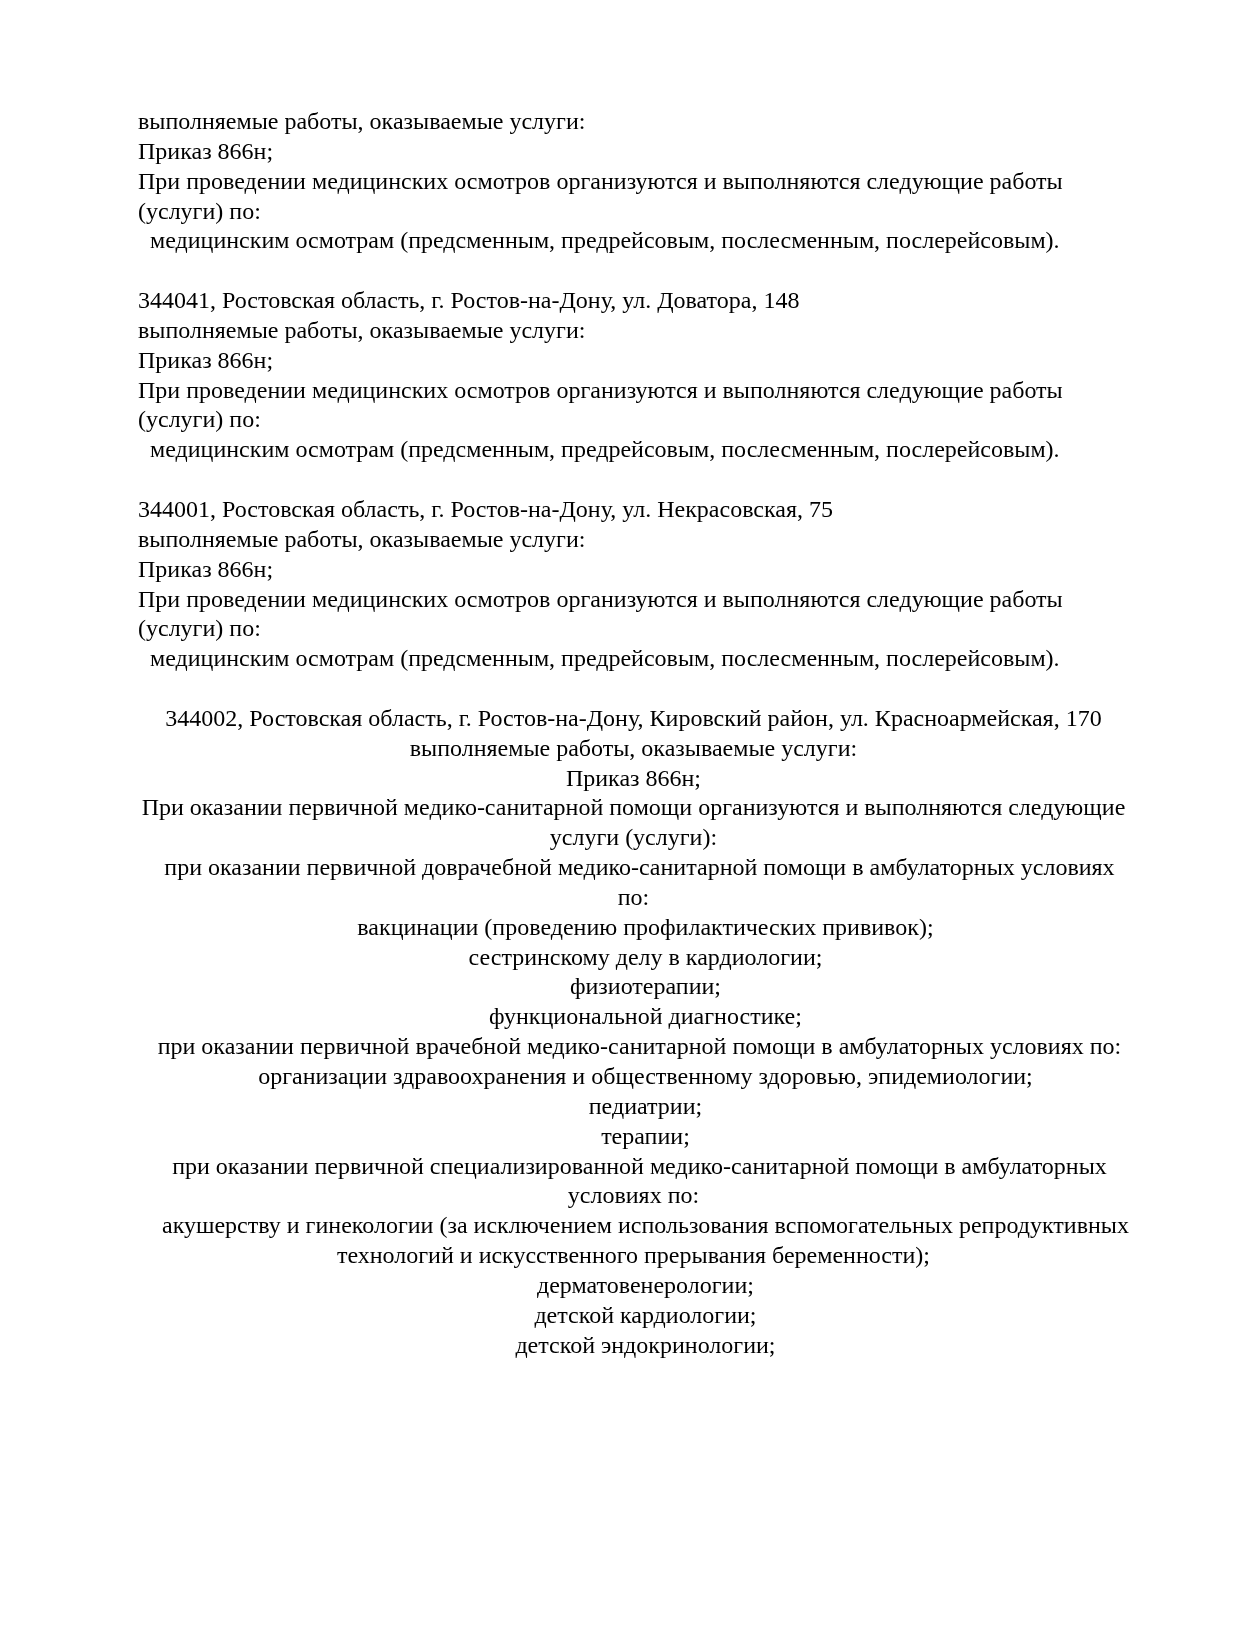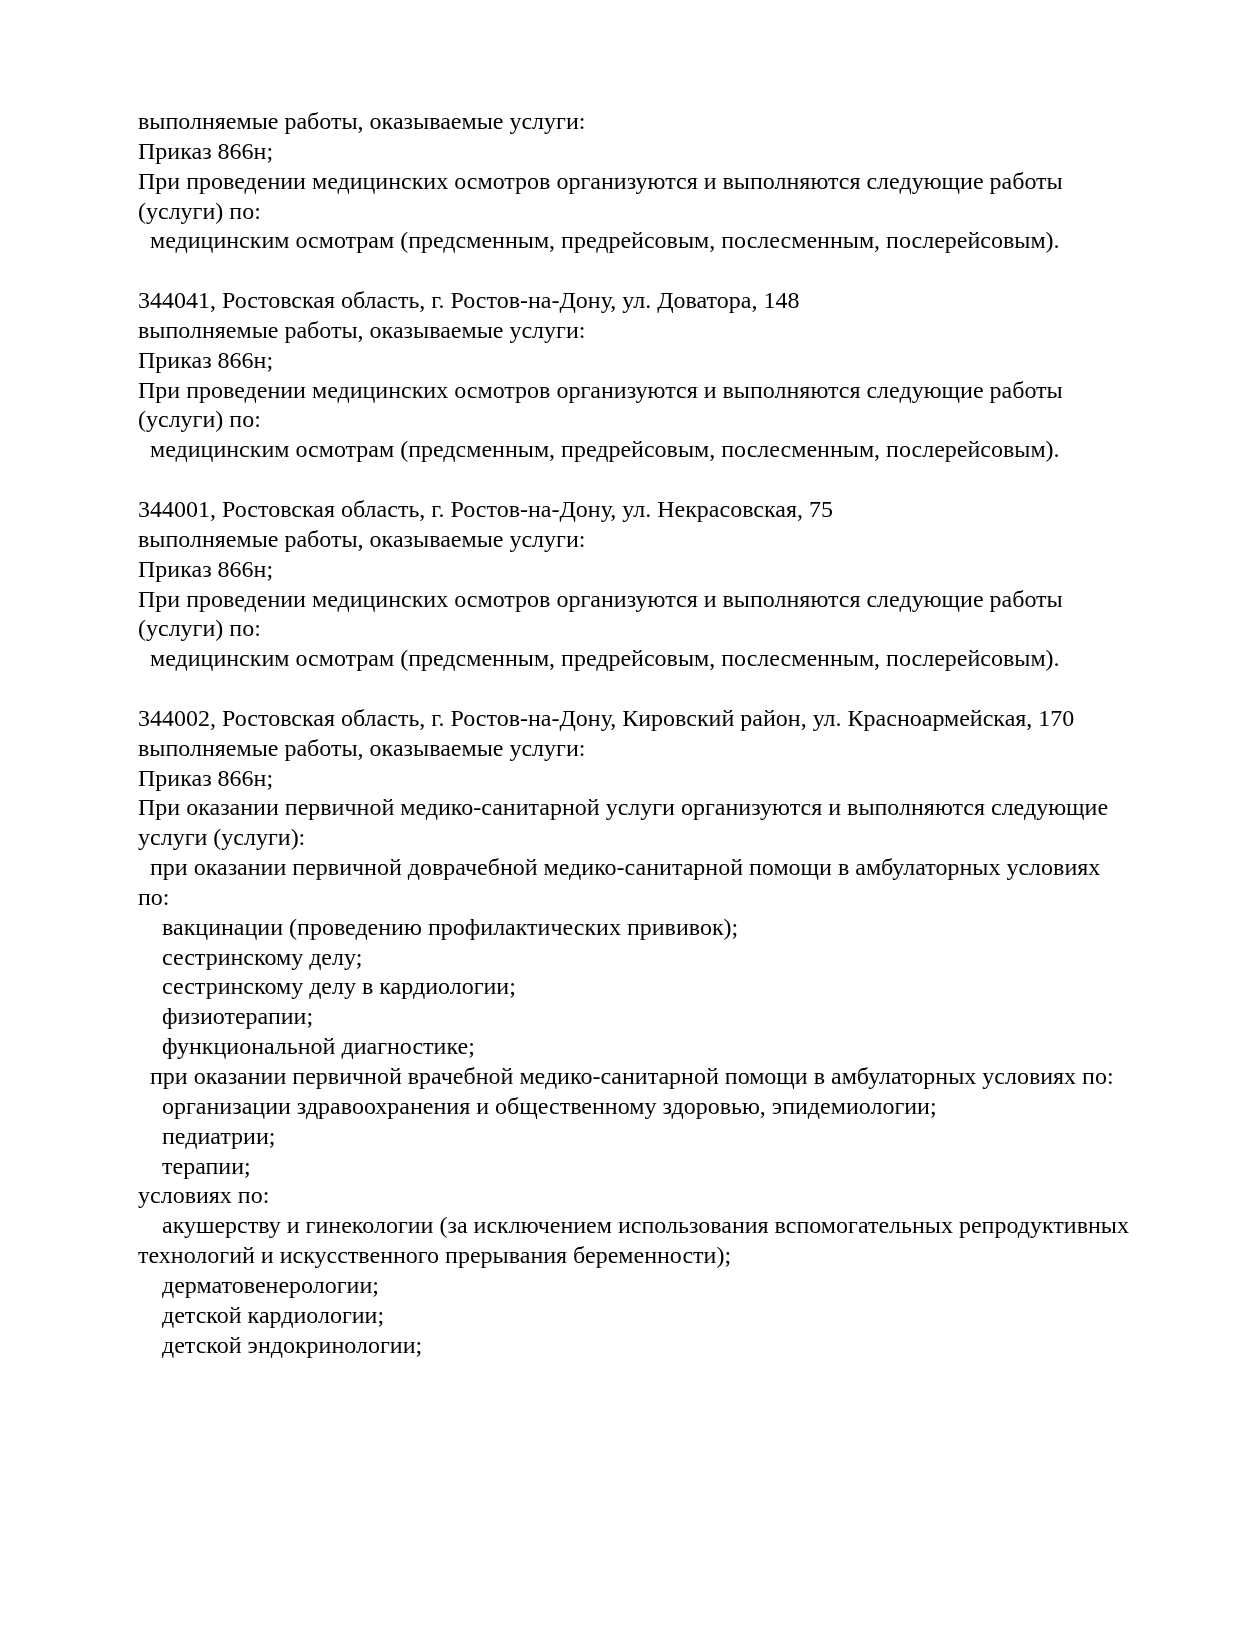--- a/index.html
+++ b/index.html
@@ -26,20 +26,21 @@
     color: #000000;
     font-family: "Liberation Serif", "DejaVu Serif", serif;
     font-size: 24px;
     line-height: 29.85px;
   }
   .block {
     margin: 0 0 29.85px 0;
   }
   .block:last-child {
     margin-bottom: 2px;
+    text-align: center;
   }
   .line {
     white-space: pre;
     min-height: 29.85px;
   }
 </style>
 </head>
 <body>
 
 <div class="page">
@@ -64,33 +65,33 @@
         <div class="line">выполняемые работы, оказываемые услуги:</div>
         <div class="line">Приказ 866н;</div>
         <div class="line">При проведении медицинских осмотров организуются и выполняются следующие работы</div>
         <div class="line">(услуги) по:</div>
         <div class="line">  медицинским осмотрам (предсменным, предрейсовым, послесменным, послерейсовым).</div>
       </div>
       <div class="block">
         <div class="line">344002, Ростовская область, г. Ростов-на-Дону, Кировский район, ул. Красноармейская, 170</div>
         <div class="line">выполняемые работы, оказываемые услуги:</div>
         <div class="line">Приказ 866н;</div>
-        <div class="line">При оказании первичной медико-санитарной услуги организуются и выполняются следующие</div>
+        <div class="line">При оказании первичной медико-санитарной помощи организуются и выполняются следующие</div>
         <div class="line">услуги (услуги):</div>
         <div class="line">  при оказании первичной доврачебной медико-санитарной помощи в амбулаторных условиях</div>
         <div class="line">по:</div>
         <div class="line">    вакцинации (проведению профилактических прививок);</div>
-        <div class="line">    сестринскому делу;</div>
         <div class="line">    сестринскому делу в кардиологии;</div>
         <div class="line">    физиотерапии;</div>
         <div class="line">    функциональной диагностике;</div>
         <div class="line">  при оказании первичной врачебной медико-санитарной помощи в амбулаторных условиях по:</div>
         <div class="line">    организации здравоохранения и общественному здоровью, эпидемиологии;</div>
         <div class="line">    педиатрии;</div>
         <div class="line">    терапии;</div>
+        <div class="line">  при оказании первичной специализированной медико-санитарной помощи в амбулаторных</div>
         <div class="line">условиях по:</div>
         <div class="line">    акушерству и гинекологии (за исключением использования вспомогательных репродуктивных</div>
         <div class="line">технологий и искусственного прерывания беременности);</div>
         <div class="line">    дерматовенерологии;</div>
         <div class="line">    детской кардиологии;</div>
         <div class="line">    детской эндокринологии;</div>
       </div>
     </div>
 </div>
 

